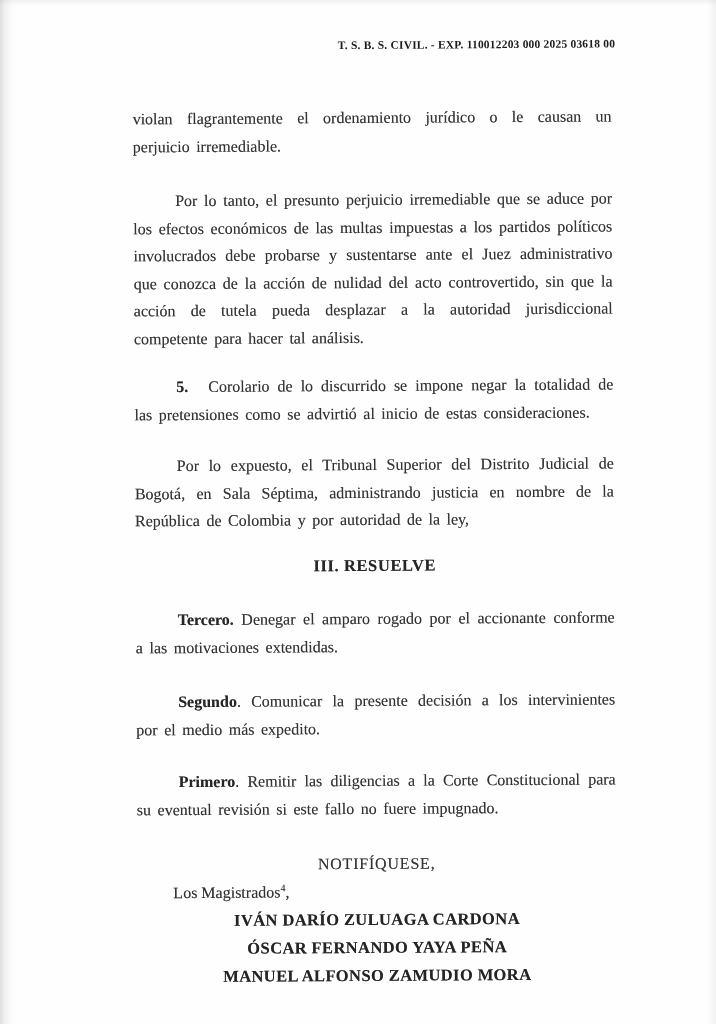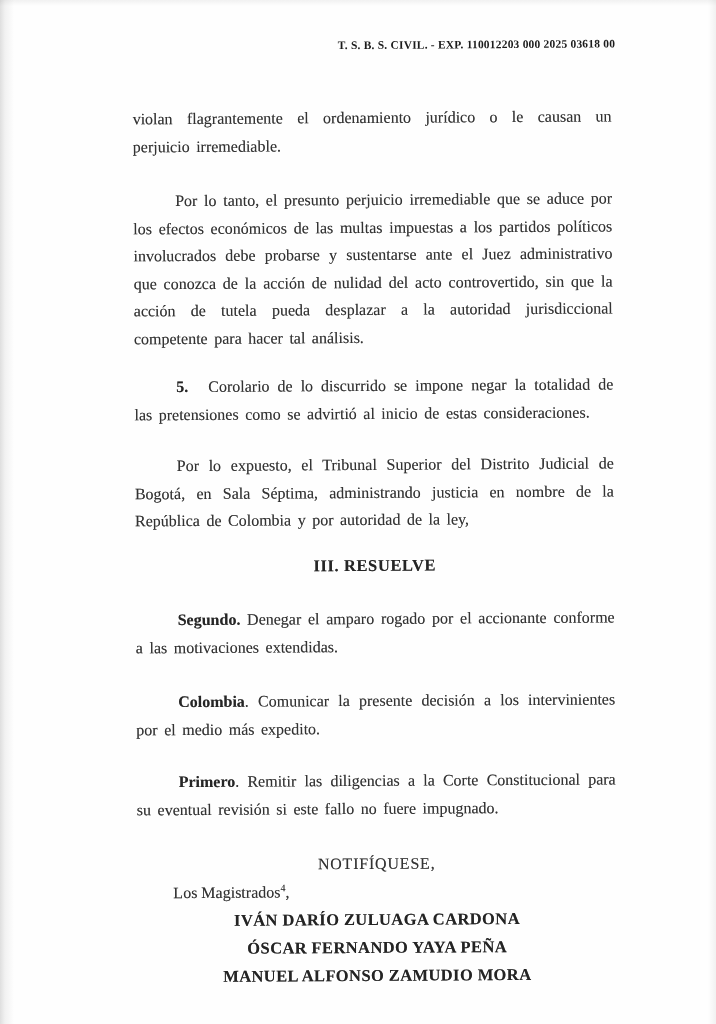--- a/index.html
+++ b/index.html
@@ -130,23 +130,23 @@
       <p class="para">violan flagrantemente el ordenamiento jurídico o le causan un perjuicio irremediable.</p>
 
       <p class="para indent mt27">Por lo tanto, el presunto perjuicio irremediable que se aduce por los efectos económicos de las multas impuestas a los partidos políticos involucrados debe probarse y sustentarse ante el Juez administrativo que conozca de la acción de nulidad del acto controvertido, sin que la acción de tutela pueda desplazar a la autoridad jurisdiccional competente para hacer tal análisis.</p>
 
       <p class="para indent mt21"><span class="bold item-num">5.</span><span>Corolario de lo discurrido se impone negar la totalidad de las pretensiones como se advirtió al inicio de estas consideraciones.</span></p>
 
       <p class="para indent mt24">Por lo expuesto, el Tribunal Superior del Distrito Judicial de Bogotá, en Sala Séptima, administrando justicia en nombre de la República de Colombia y por autoridad de la ley,</p>
 
       <h2 class="resuelve">III. RESUELVE</h2>
 
-      <p class="para indent mt26"><span class="bold">Segundo.</span><span> Denegar el amparo rogado por el accionante conforme a las motivaciones extendidas.</span></p>
+      <p class="para indent mt26"><span class="bold">Tercero.</span><span> Denegar el amparo rogado por el accionante conforme a las motivaciones extendidas.</span></p>
 
-      <p class="para indent mt27"><span class="bold">Colombia</span><span>. Comunicar la presente decisión a los intervinientes por el medio más expedito.</span></p>
+      <p class="para indent mt27"><span class="bold">Segundo</span><span>. Comunicar la presente decisión a los intervinientes por el medio más expedito.</span></p>
 
       <p class="para indent mt25"><span class="bold">Primero</span><span>. Remitir las diligencias a la Corte Constitucional para su eventual revisión si este fallo no fuere impugnado.</span></p>
 
       <div class="notifiquese">NOTIFÍQUESE,</div>
 
       <div class="magistrados"><span>Los Magistrados</span><sup>4</sup><span>,</span></div>
 
       <div class="judges">
         <div class="judge">IVÁN DARÍO ZULUAGA CARDONA</div>
         <div class="judge">ÓSCAR FERNANDO YAYA PEÑA</div>

